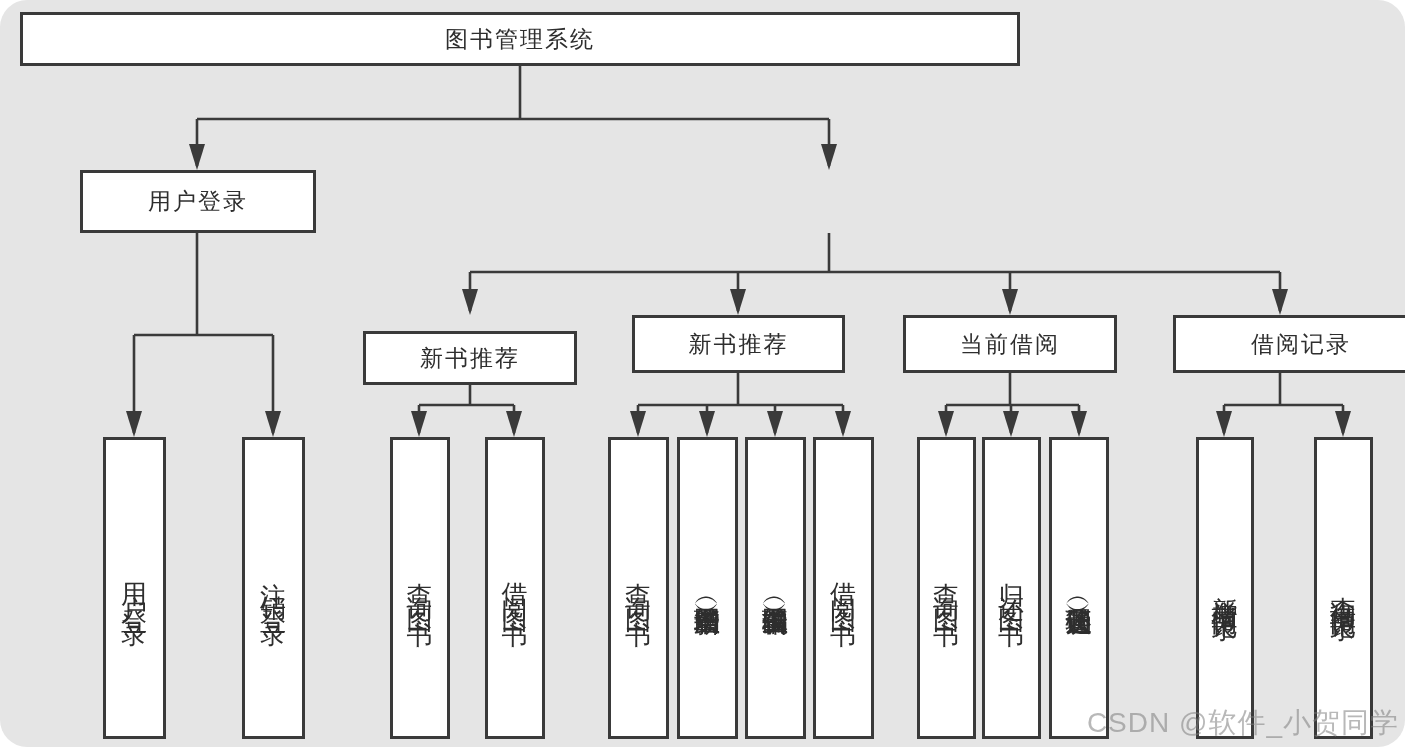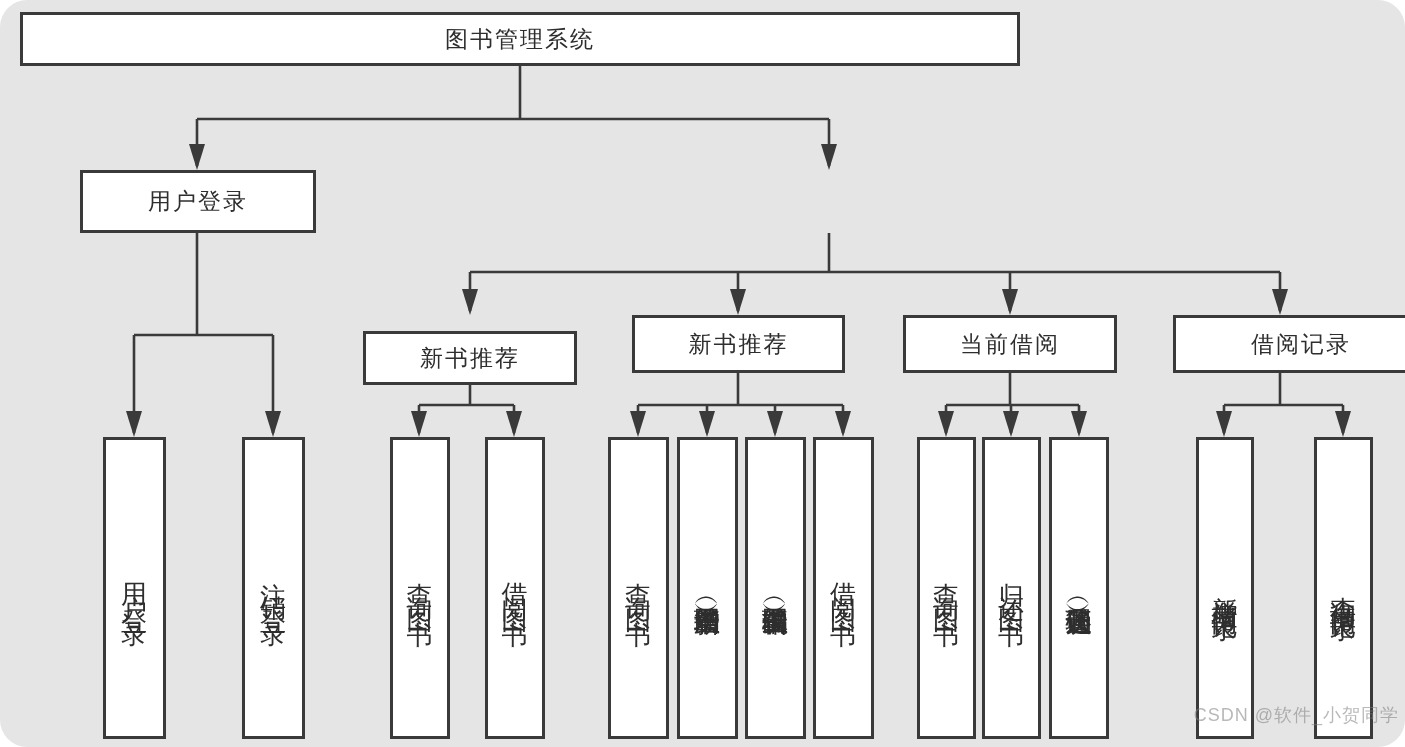--- a/index.html
+++ b/index.html
@@ -15,22 +15,22 @@
   }
   .node.h{font-size:23px;letter-spacing:2px;white-space:nowrap;}
   .node.leaf{
     writing-mode:vertical-rl;
     font-size:26px;line-height:1;
   }
   .ls-4{letter-spacing:13px;}
   .ls-6{letter-spacing:4px;}
   .ls-8{letter-spacing:0px;}
   .watermark{
-    position:absolute;right:6px;bottom:20px;
-    font-size:18px;color:rgba(125,125,125,0.55);
+    position:absolute;right:6px;bottom:5px;
+    font-size:28px;color:rgba(125,125,125,0.55);
     letter-spacing:1px;white-space:nowrap;pointer-events:none;
   }
 </style>
 </head>
 <body>
 
 <div class="stage">
 
   <svg class="connectors" width="1405" height="747" viewBox="0 0 1405 747">
     <g stroke="#3a3a3a" stroke-width="2.6" fill="none">

